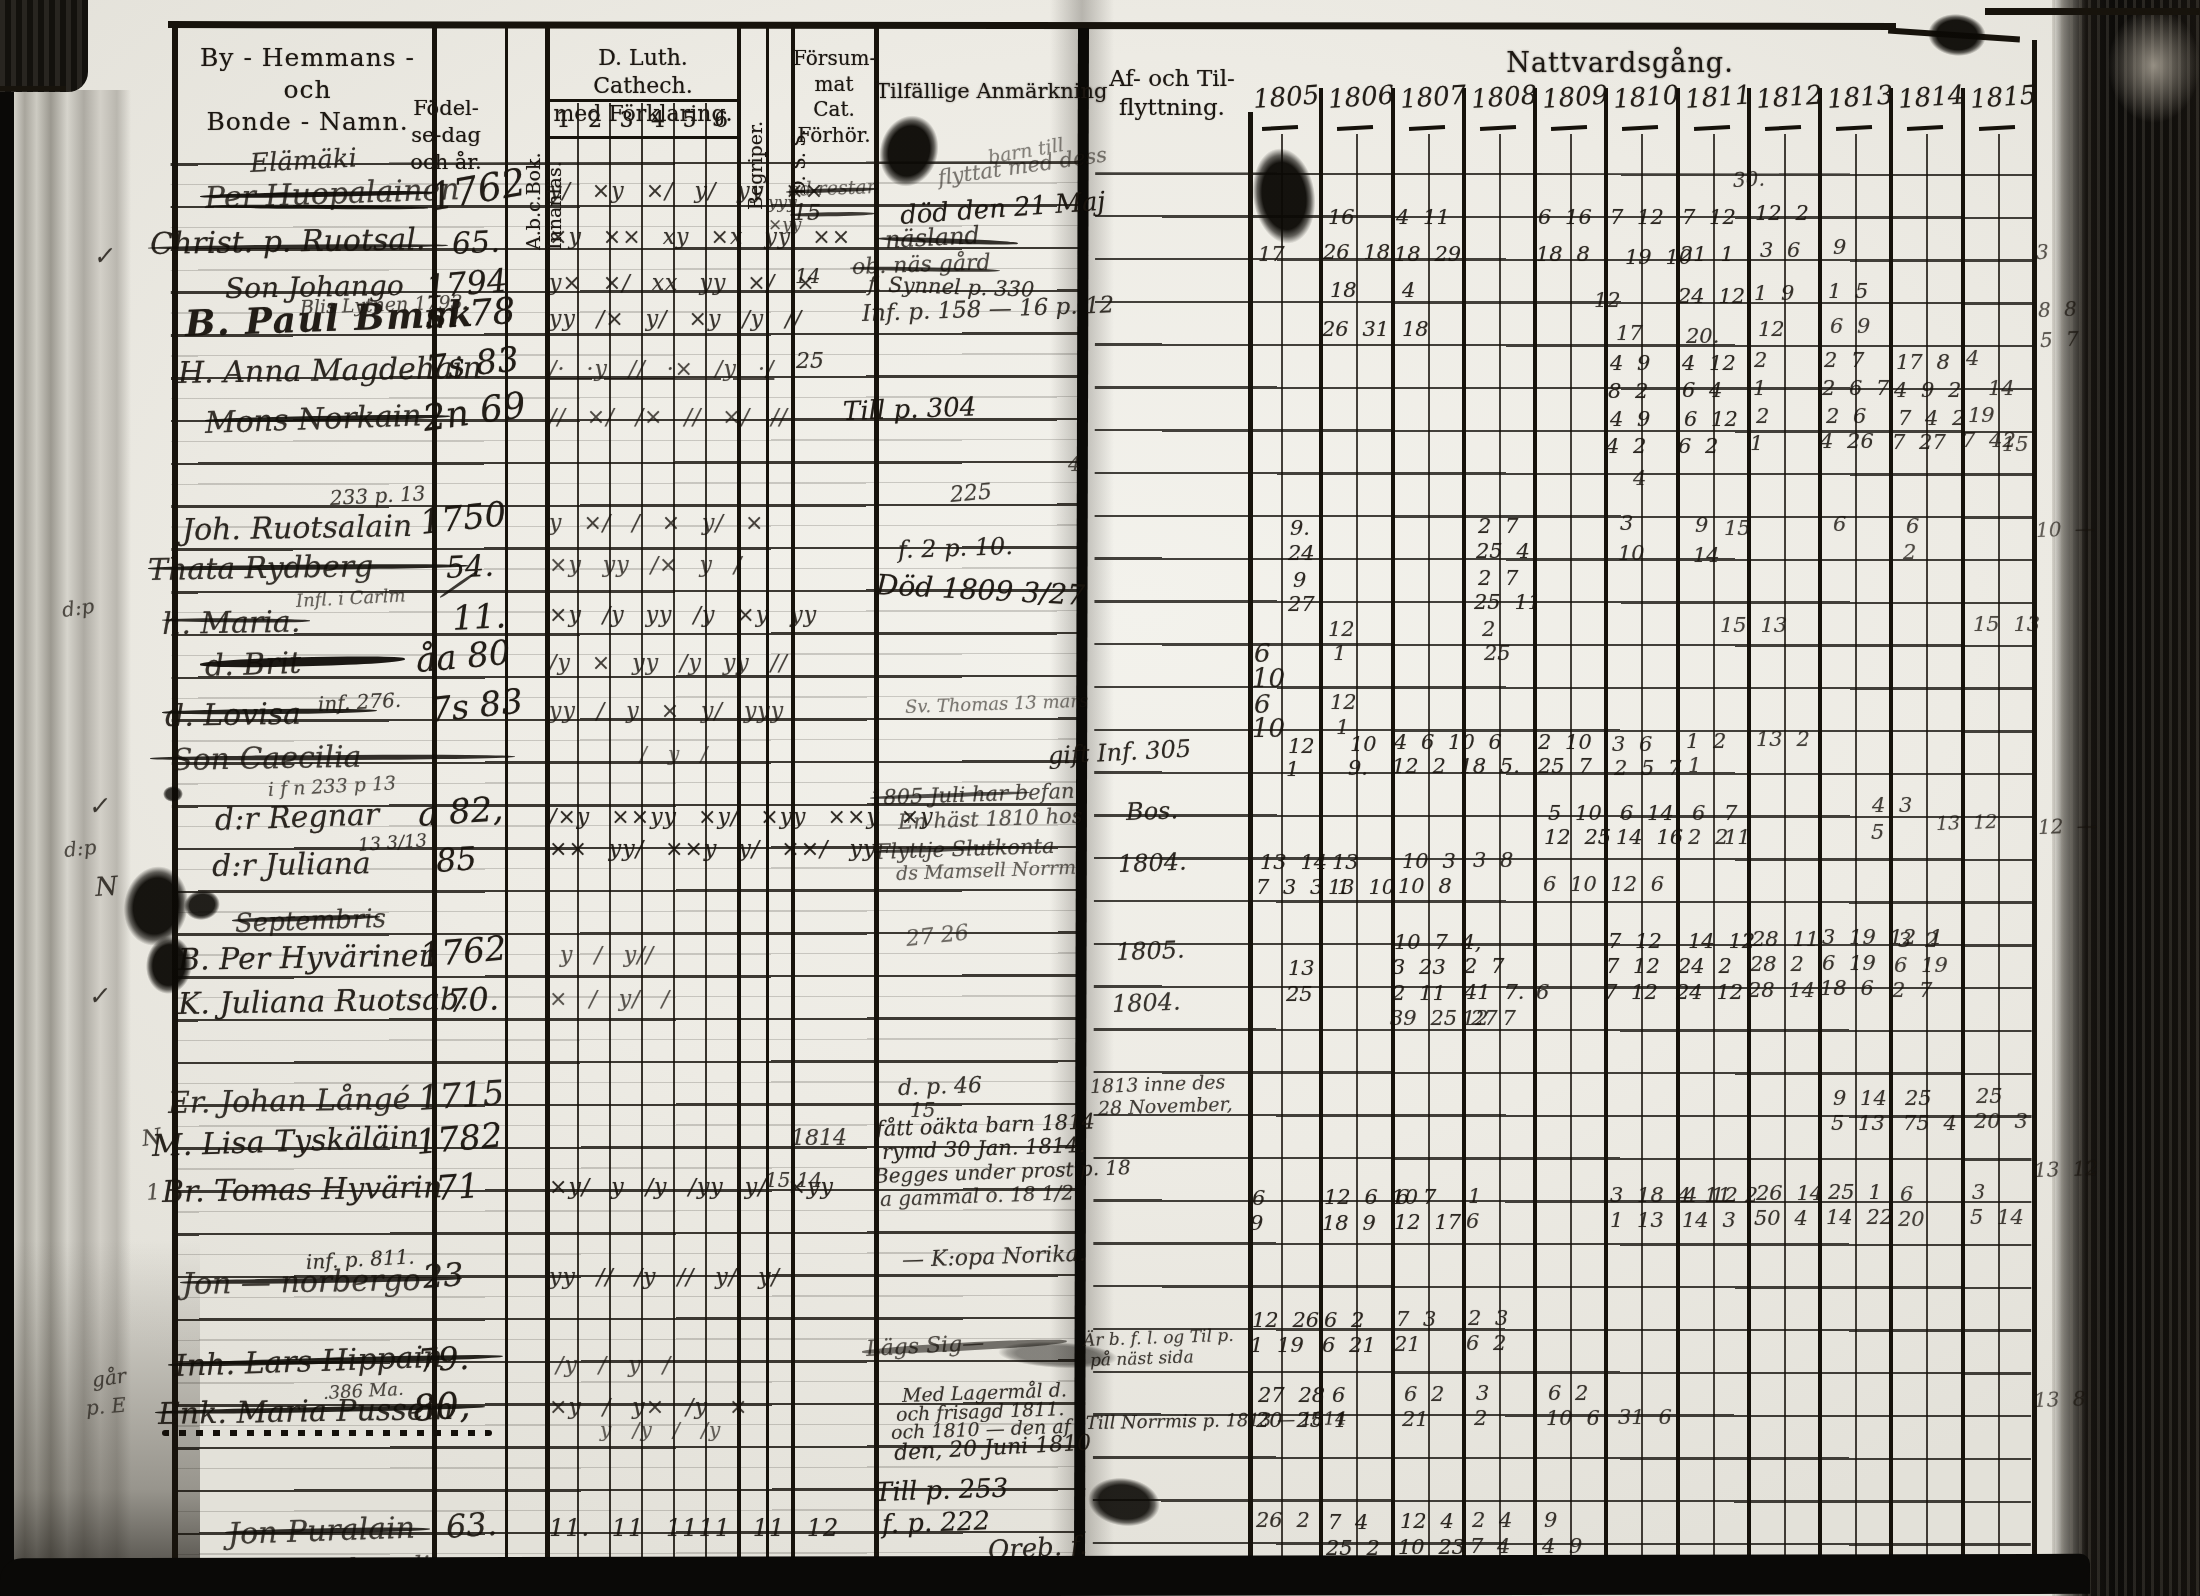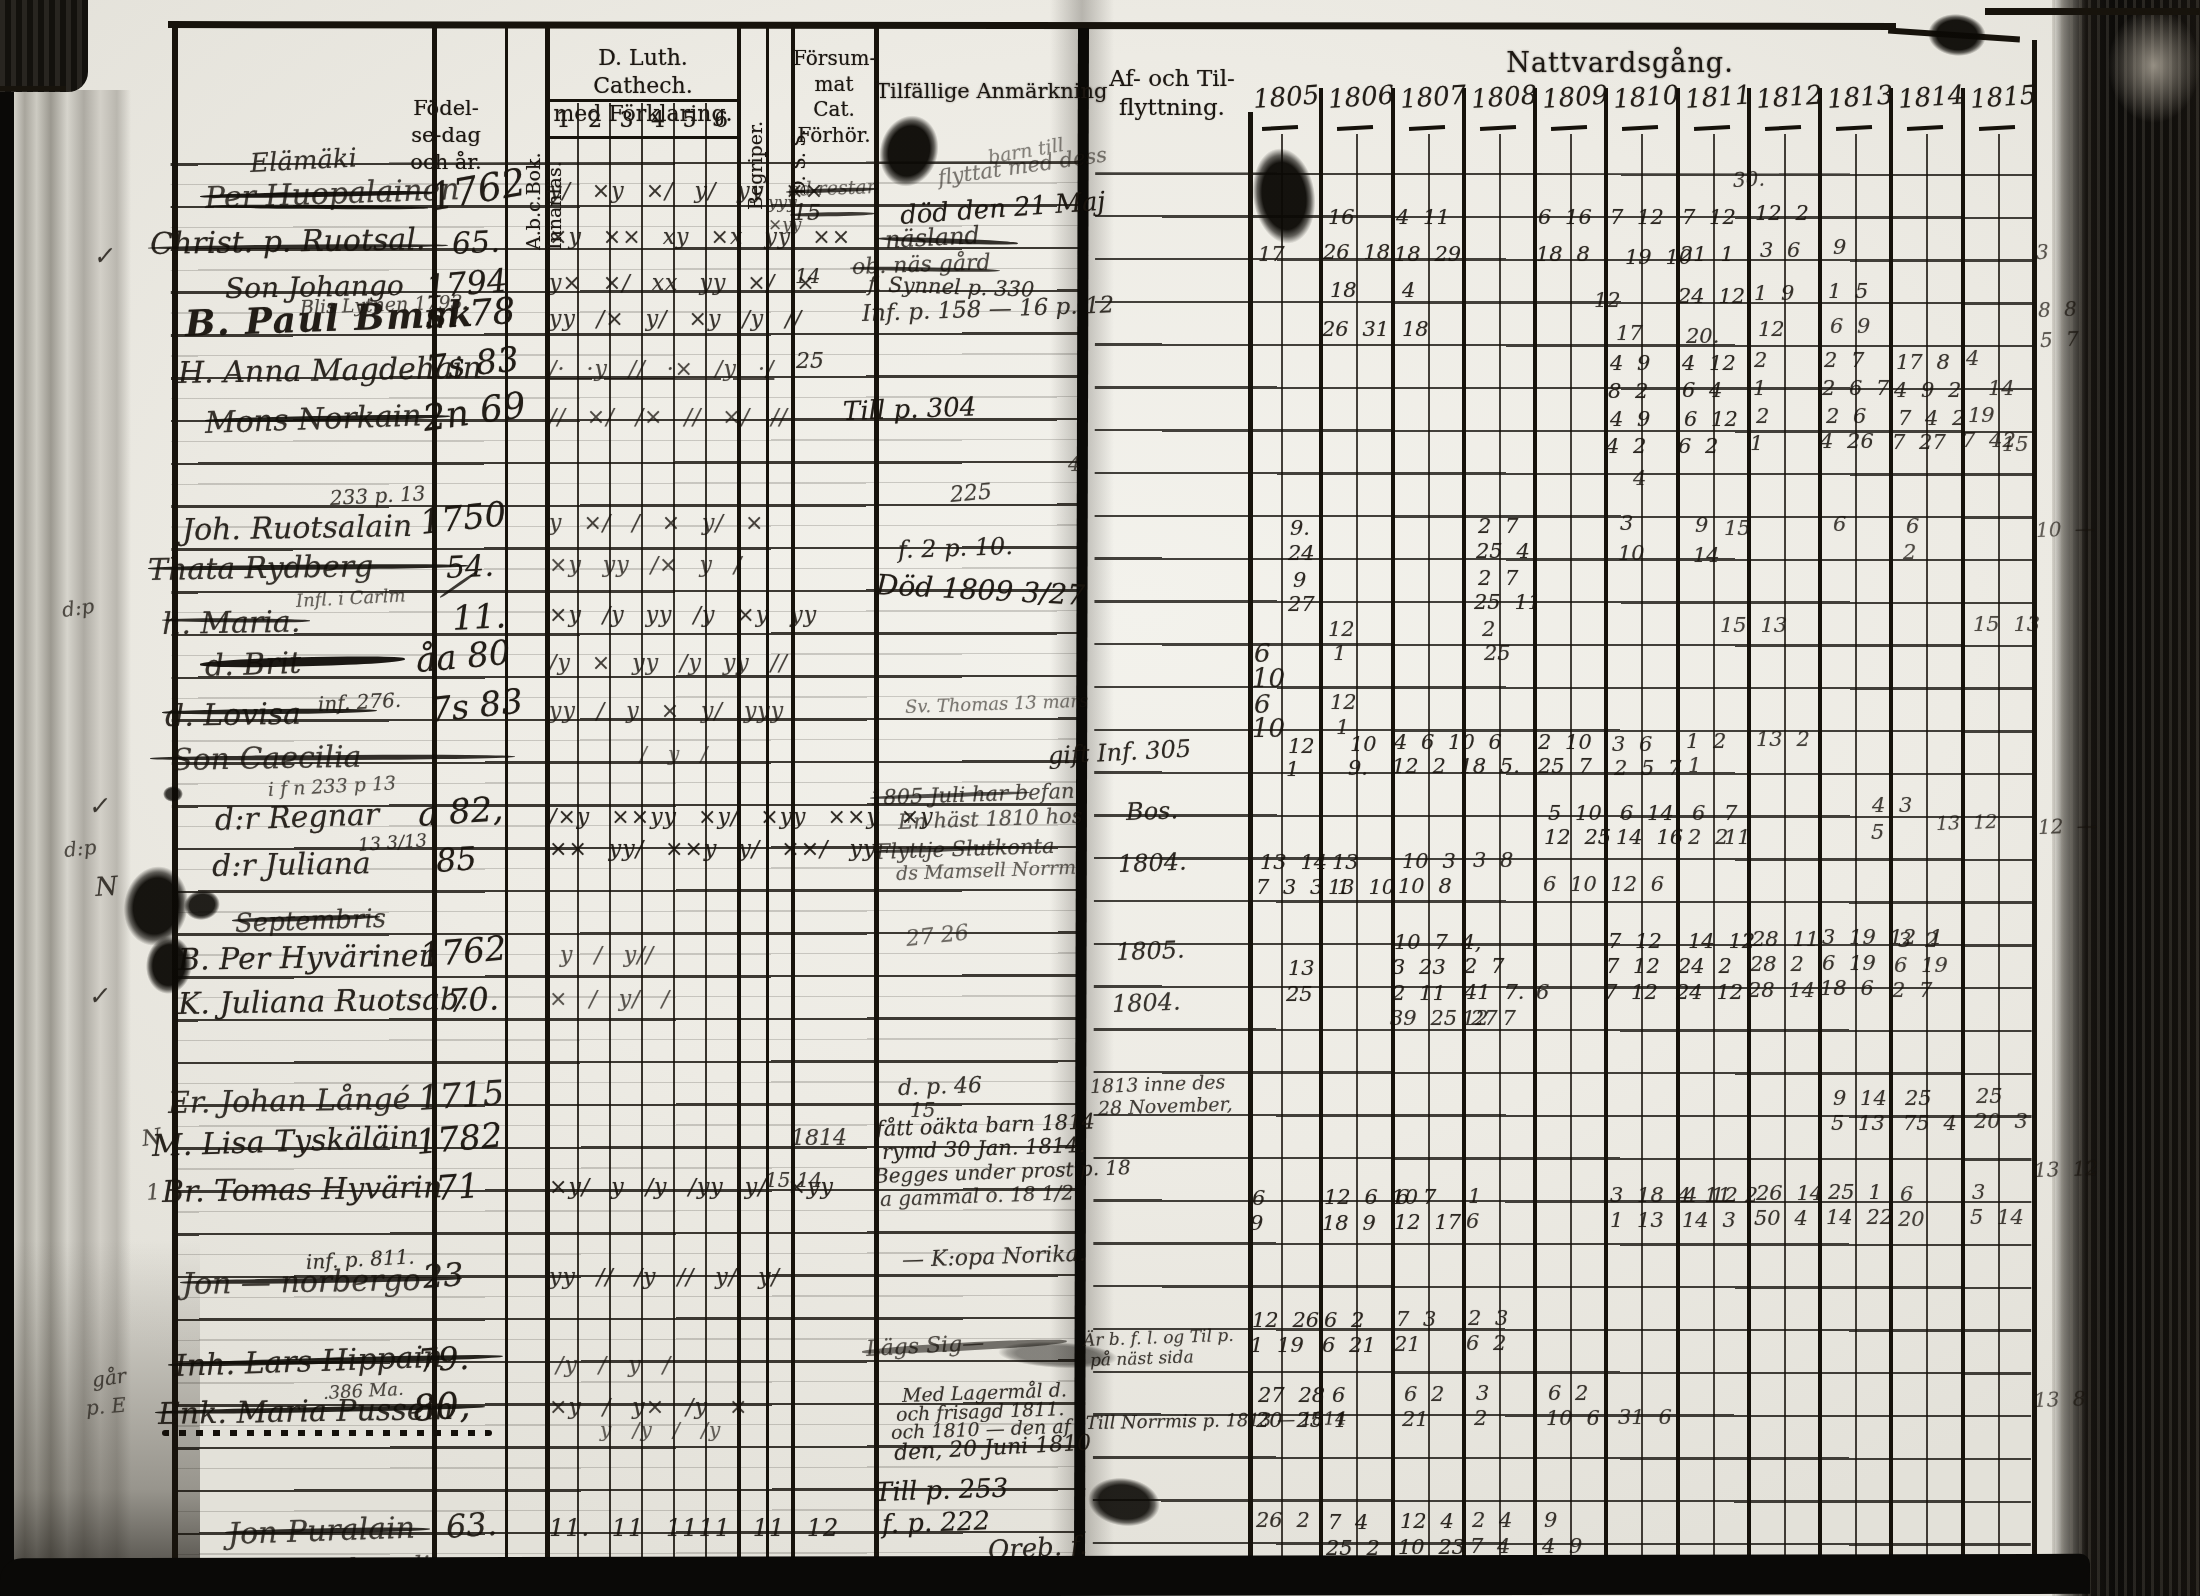--- a/index.html
+++ b/index.html
@@ -86,20 +86,24 @@
   <div class="vl" style="left:737px;top:26px;width:4px;height:1532px"></div>
   <div class="vl" style="left:766px;top:26px;width:2.5px;height:1532px"></div>
   <div class="vl" style="left:791px;top:26px;width:4px;height:1532px"></div>
   <div class="vl" style="left:874px;top:26px;width:5px;height:1532px"></div>
   <div class="vl" style="left:1076px;top:28px;width:11px;height:1530px;background:#0b0a07;transform:rotate(.15deg)"></div>
   <div class="vl" style="left:1248px;top:112px;width:5px;height:1446px"></div>
   <div class="vl" style="left:2032px;top:40px;width:5px;height:1518px"></div>
   <div class="hl" style="left:548px;top:99px;width:189px;height:2.5px"></div>
   <div class="hl" style="left:548px;top:136px;width:189px;height:2.5px"></div>
 
+  <div class="print" style="left:185px;top:42px;width:245px;font-size:25px;letter-spacing:1px">
+    <div>By - Hemmans - och</div>
+    <div>Bonde - Namn.</div>
+  </div>
   <div class="print" style="left:410px;top:95px;width:72px;font-size:21px">
     <div>Födel-</div>
     <div>se-dag</div>
     <div>och år.</div>
   </div>
   <span class="rot90" style="left:522px;top:250px;font-size:19px">A.b.c.Bok.</span>
   <span class="rot90" style="left:543px;top:250px;font-size:19px">Innanläs.</span>
   <div class="print" style="left:548px;top:44px;width:190px;font-size:22px">
     <div>D. Luth. Cathech.</div>
     <div>med Förklaring.</div>

